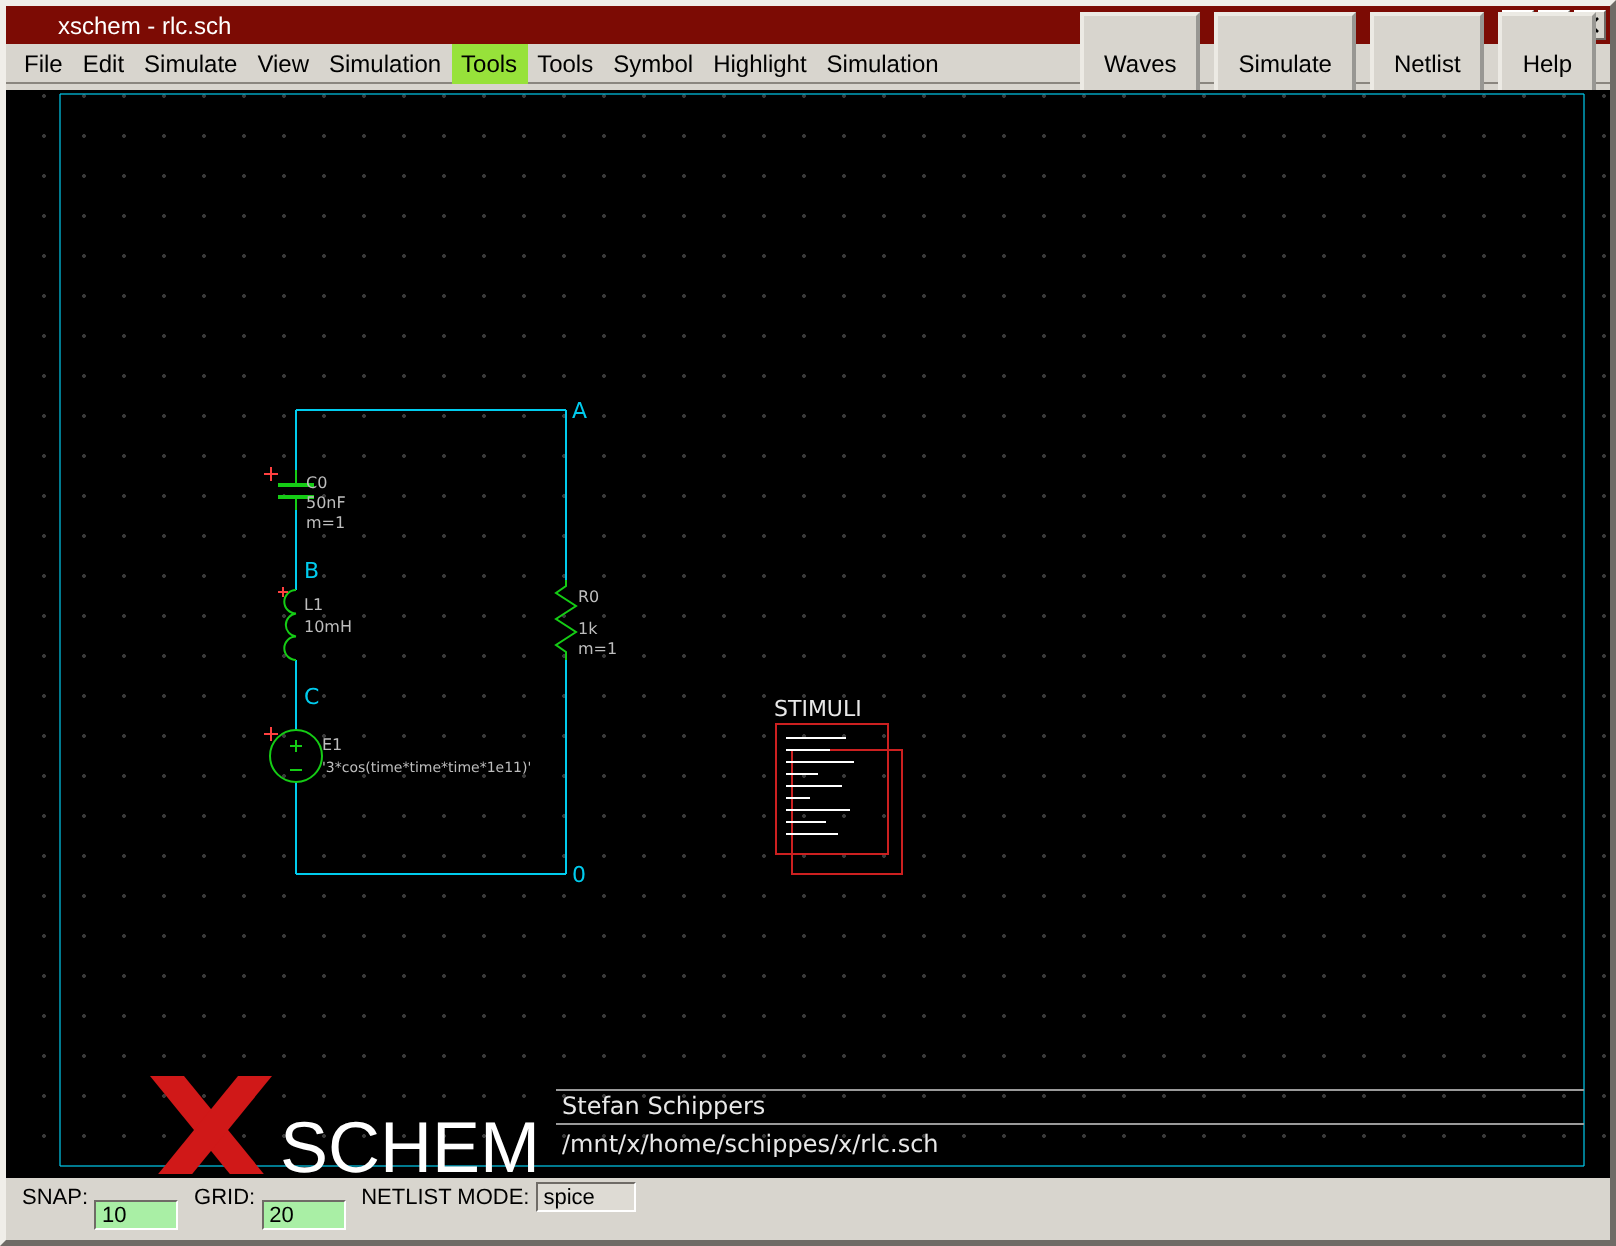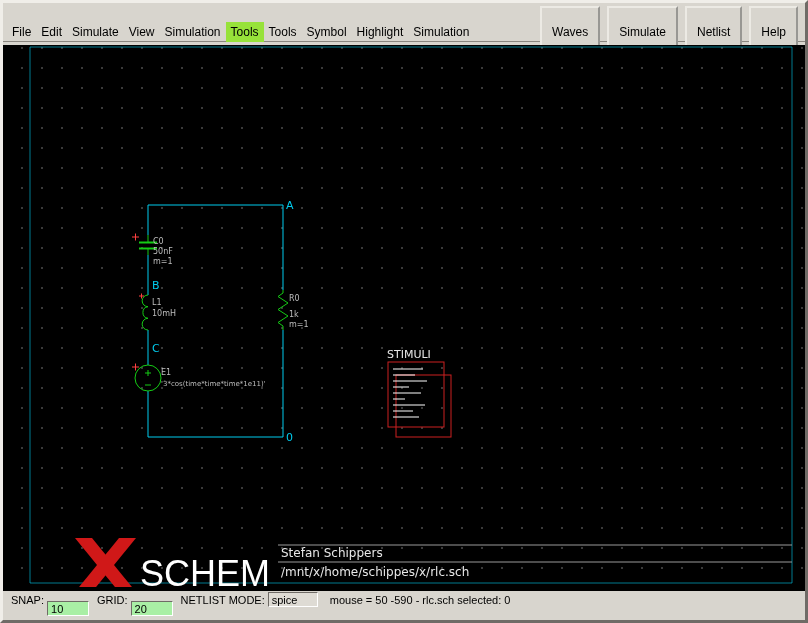--- a/index.html
+++ b/index.html
@@ -57,38 +57,54 @@
   .netlabel   { fill:var(--wire,#00ccee); font:11px "DejaVu Sans",sans-serif; }
   .stim-label { fill:#e8e8e8; font:11px "DejaVu Sans",sans-serif; }
   .stim-rect  { stroke:var(--stimred,#cc2020); stroke-width:1; fill:none; }
   .stim-lines { stroke:#ffffff; stroke-width:1; }
   .logo-x     { fill:var(--logored,#d01818); }
   .logo-text  { fill:#ffffff; font:36px "Liberation Sans",sans-serif; }
   .tb-text    { fill:#e8e8e8; font:12px "DejaVu Sans",sans-serif; }
   
   .statusbar {
     position:absolute; left:0; top:584px; right:0; height:21px;
-    background:var(--menubar,#d8d5ce); border-top:4px solid #000000;
+    background:var(--menubar,#d8d5ce); border-top:2px solid #000000;
     display:flex; align-items:center; font-size:11px; color:#000;
   }
   .sb-label { margin-left:8px; white-space:nowrap; }
   .sb-input {
     height:15px; margin-left:3px; padding:0 3px;
     font-family:"Liberation Sans",sans-serif; font-size:11px;
     border:1px solid; border-color:#6f6b66 #ffffff #ffffff #6f6b66;
   }
   .sb-input.green { background:var(--inputgreen,#a9efa5); width:42px;margin-top:18px; }
   .sb-input.plain { background:#dedbd4; width:50px; }
   .sb-status { margin-left:12px; white-space:nowrap; }
 </style>
 </head>
 <body>
 
 <div class="window">
 
+  <div class="titlebar">
+    <span>xschem - rlc.sch</span>
+    <div class="win-buttons">
+      <div class="win-btn">
+        <span class="min-glyph"></span>
+      </div>
+      <div class="win-btn">
+        <span class="max-glyph"></span>
+      </div>
+      <div class="win-btn">
+        <svg width="9" height="9">
+          <path d="M1,1 L8,8 M8,1 L1,8" stroke="#000" stroke-width="1.3" fill="none"></path>
+        </svg>
+      </div>
+    </div>
+  </div>
 
   <div class="menubar">
     <span class="menu-item">File</span>
     <span class="menu-item">Edit</span>
     <span class="menu-item">Simulate</span>
     <span class="menu-item">View</span>
     <span class="menu-item">Simulation</span>
     <span class="menu-item active">Tools</span>
     <span class="menu-item">Tools</span>
     <span class="menu-item">Symbol</span>
@@ -172,16 +188,15 @@
     </svg>
   </div>
 
   <div class="statusbar">
     <span class="sb-label">SNAP:</span>
     <input class="sb-input green" type="text" value="10" style="">
     <span class="sb-label">GRID:</span>
     <input class="sb-input green" type="text" value="20" style="">
     <span class="sb-label">NETLIST MODE:</span>
     <input class="sb-input plain" type="text" value="spice" style="">
-    <span class="sb-status">mouse = 50 -590 - rlc.sch  selected: 0</span>
   </div>
 
 </div>
 
 </body></html>

